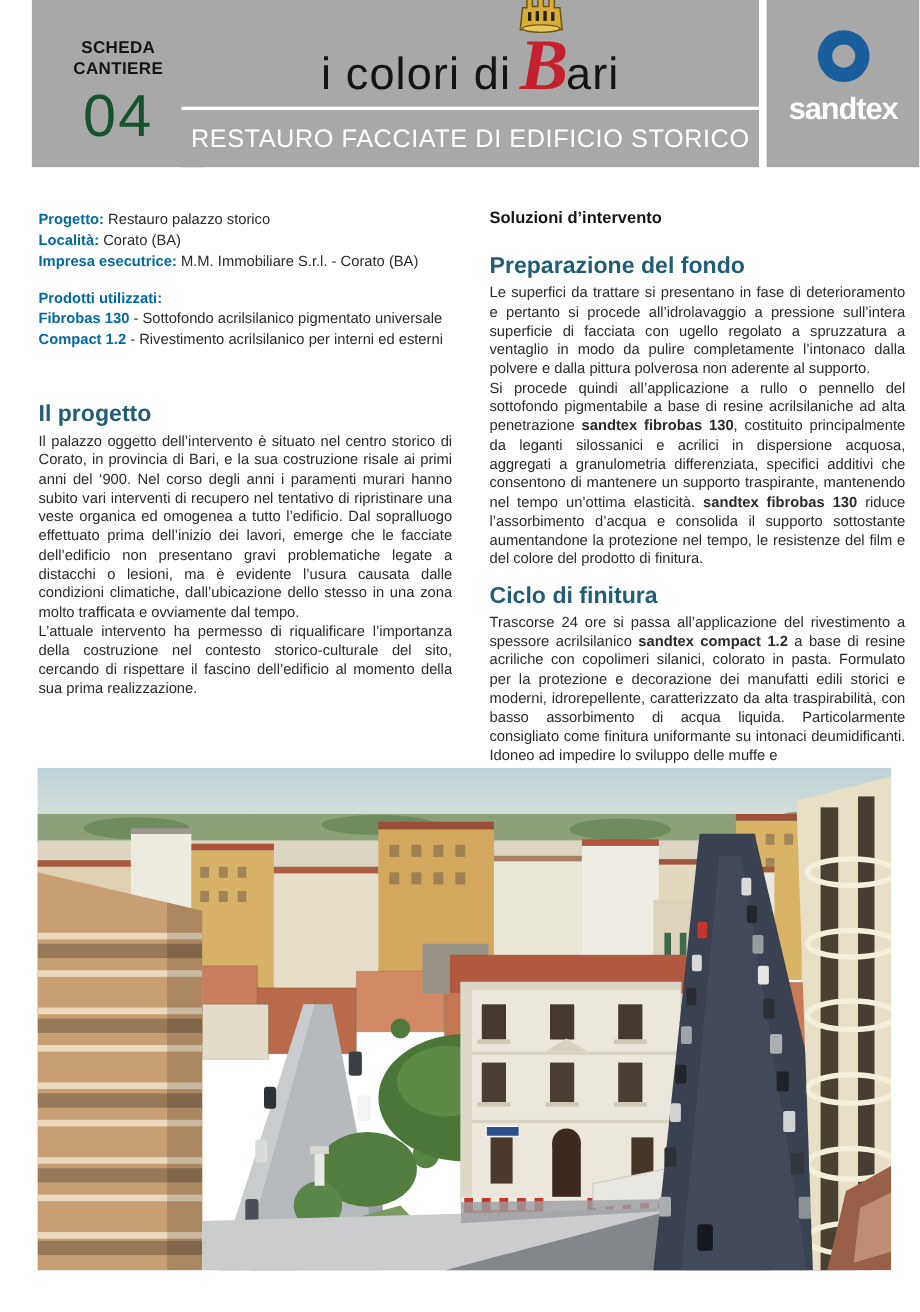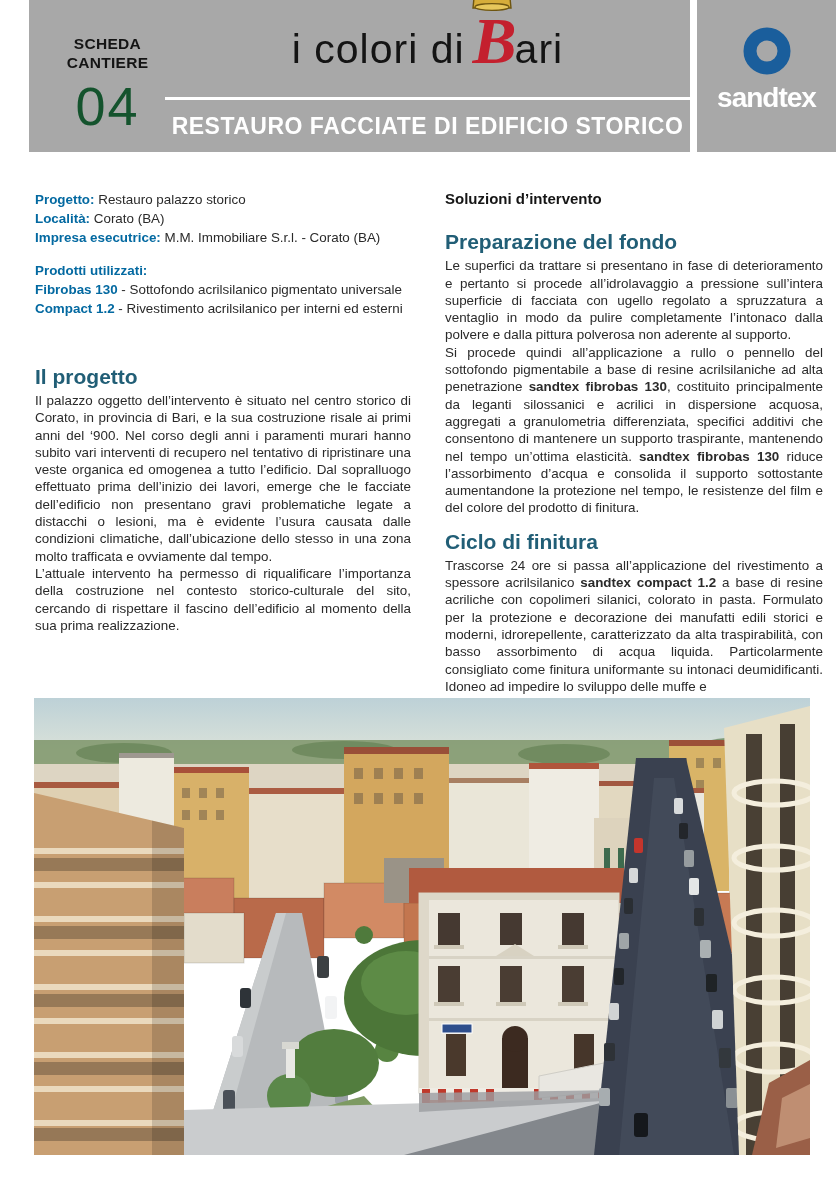--- a/index.html
+++ b/index.html
@@ -6,30 +6,30 @@
   #page{position:relative;width:836px;height:1193px;background:#ffffff;overflow:hidden;
         font-family:"Liberation Sans","DejaVu Sans",sans-serif;color:#2a2a2a;}
 
   
   .hdr-box{position:absolute;top:0;background:#a8a8a8;}
   #badge{left:0;width:157px;height:152px;text-align:center;margin-left:29px;}
   .badge-title{margin-top:34px;font-size:15.5px;font-weight:bold;line-height:19px;color:#141414;letter-spacing:.3px;}
   .badge-num{margin-top:6px;font-size:54px;font-weight:normal;color:#14532d;letter-spacing:2px;line-height:56px;}
   #band{left:165px;width:525px;height:152px;}
   #logo-row{position:absolute;top:0;left:0;right:0;height:97px;display:flex;align-items:flex-end;justify-content:center;}
-  .logo-line{display:flex;align-items:baseline;padding-bottom:24px;}
+  .logo-line{display:flex;align-items:baseline;padding-bottom:6px;}
   .logo-prefix,.logo-suffix{font-family:"Liberation Sans","DejaVu Sans",sans-serif;font-weight:400;
         font-size:41px;color:#141414;letter-spacing:1px;}
   .logo-bwrap{position:relative;display:inline-block;margin:0 -2px 0 8px;}
   .logo-b{font-family:"Liberation Serif","DejaVu Serif",serif;font-style:italic;font-weight:bold;
         font-size:66px;color:#c4202e;line-height:50px;}
   .logo-crown{position:absolute;left:-6px;top:-44px;}
   #band-divider{position:absolute;top:97px;left:0;width:100%;height:3px;background:#ffffff;}
   #banner-strip{position:absolute;top:100px;left:0;right:0;bottom:0;display:flex;align-items:center;justify-content:center;}
-  .banner-text{color:#ffffff;font-size:23px;font-weight:700;letter-spacing:.5px;}
+  .banner-text{color:#ffffff;font-size:23px;font-weight:400;letter-spacing:.5px;}
   #brand-box{left:697px;width:139px;height:152px;text-align:center;}
   .brand-ring{margin-top:26px;}
   .brand-name{margin-top:2px;color:#ffffff;font-weight:bold;font-size:28px;letter-spacing:-1px;}
 
   
   .col{position:absolute;top:190px;font-size:13.4px;line-height:17.3px;}
   #col-left{left:35px;width:376px;}
   #col-right{left:445px;width:378px;}
   .info-row{line-height:19px;}
   .lbl{font-weight:bold;color:#0369a1;}

